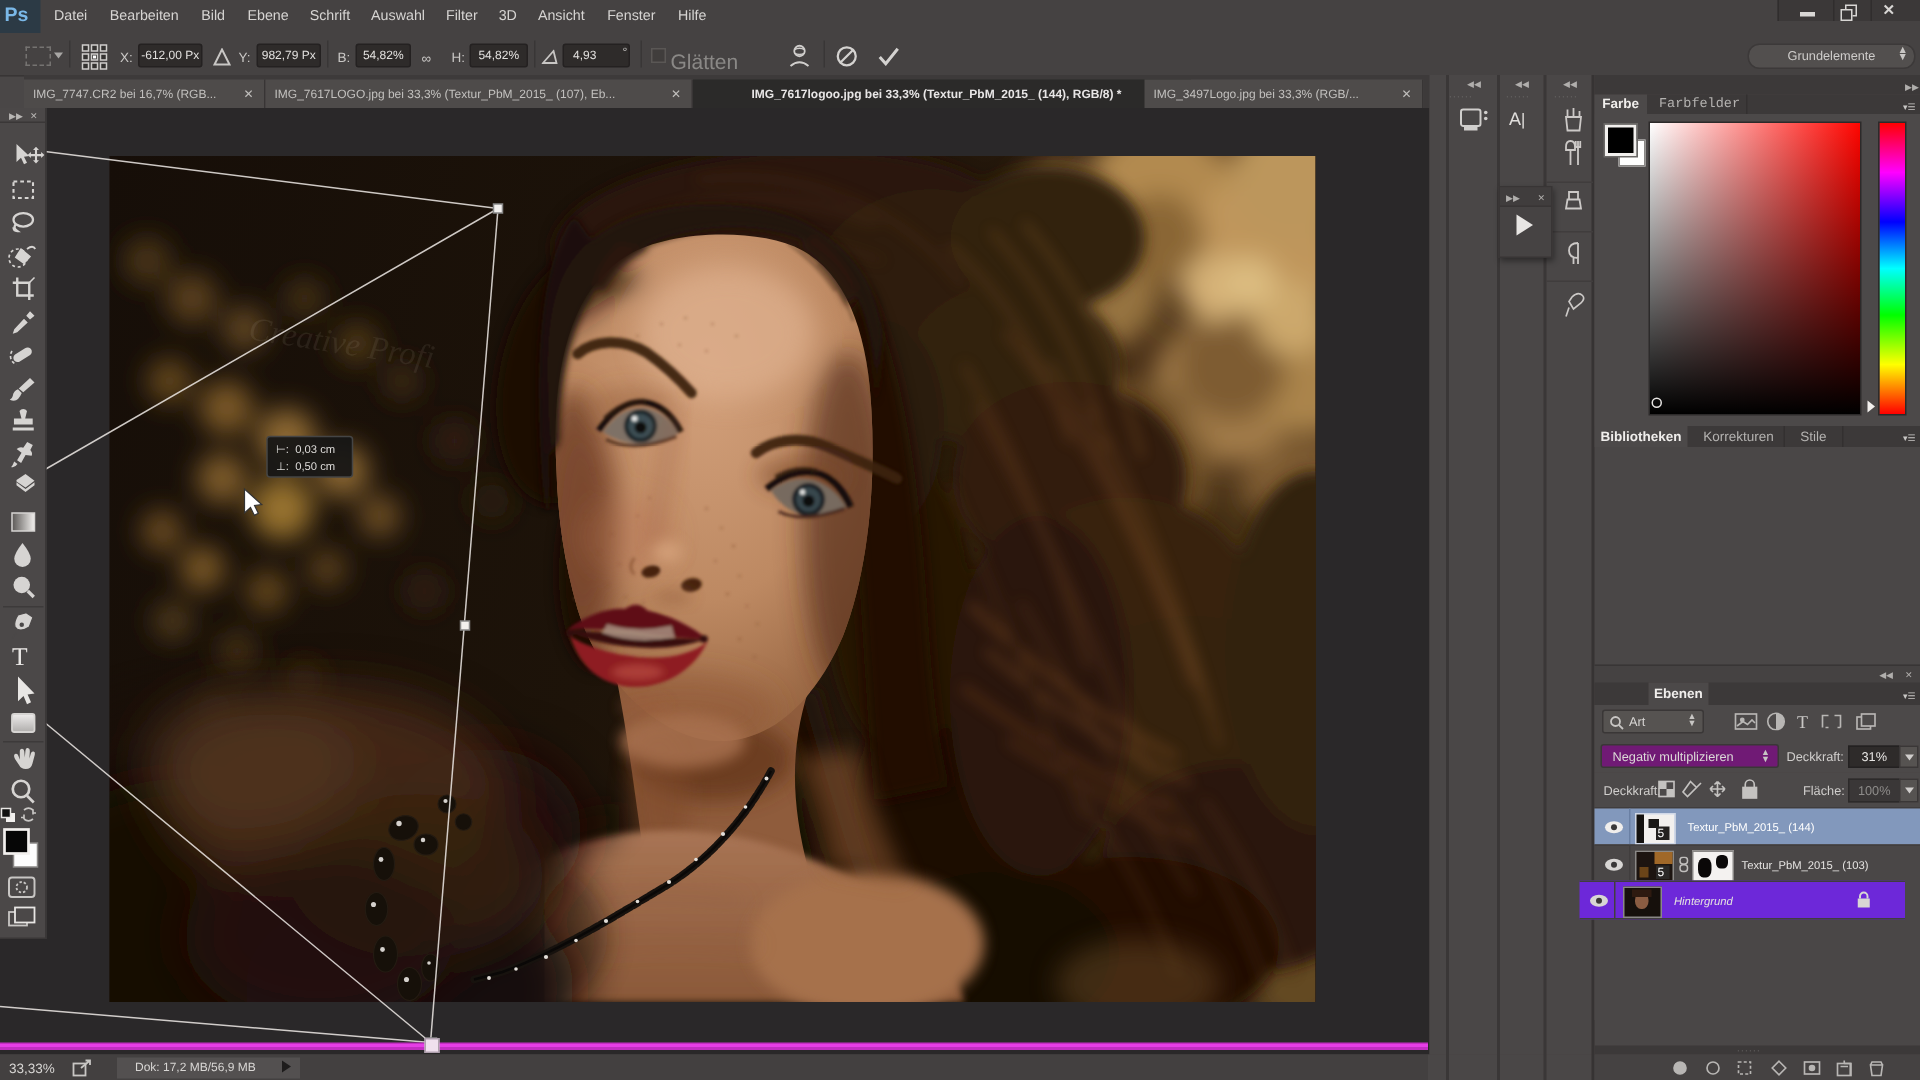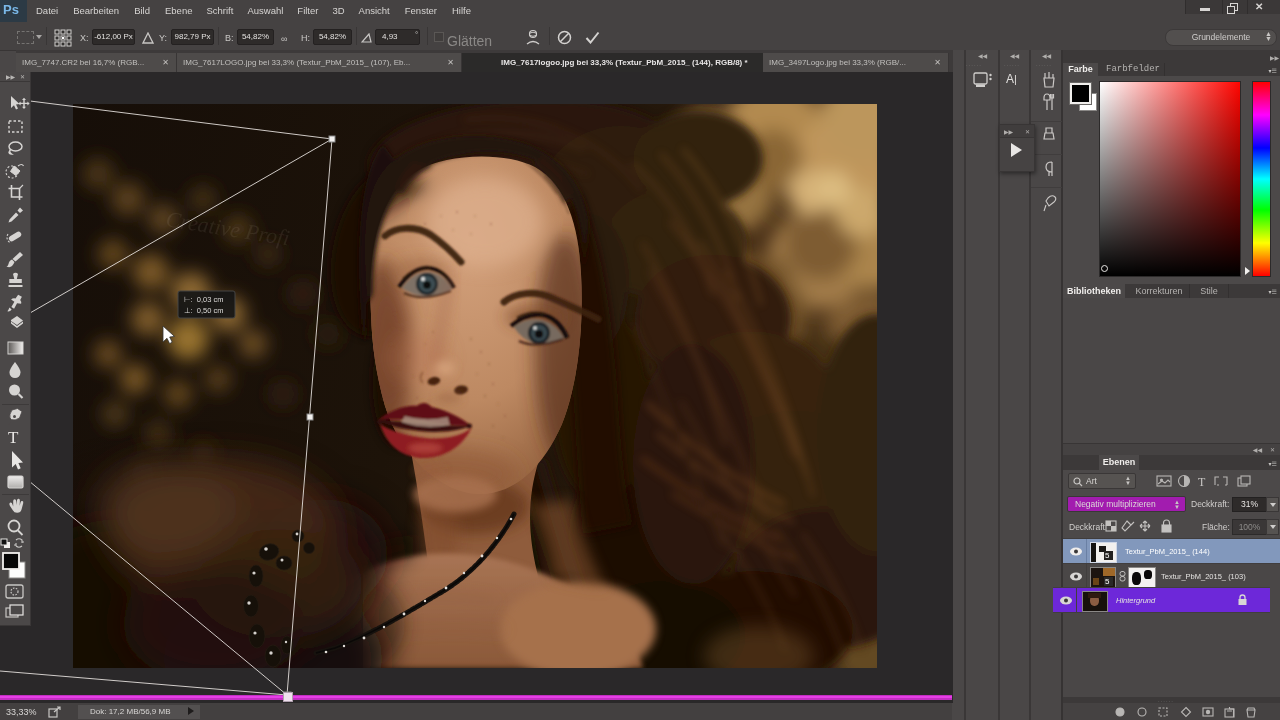--- a/index.html
+++ b/index.html
@@ -661,21 +661,21 @@
         <path d="M2 10 l4 -3 l3 2 l3 -3 l2 2"></path>
       <circle cx="28" cy="7" r="5.5"></circle>
         <path d="M28 1.5 a5.5 5.5 0 0 1 0 11 Z" fill="#b8b6b4" stroke="none"></path>
       <text x="42" y="11.5" fill="#c8c6c4" stroke="none" font-size="12px" font-family="Liberation Serif,serif">T</text>
       <path d="M63 3 l-4 0 l0 8 M67 3 l4 0 l0 8 M63 11 l-2 0 M69 11 l2 0"></path>
       <rect x="82" y="4" width="9" height="8"></rect>
         <rect x="85" y="2" width="9" height="8" fill="#4c4949"></rect>
     </svg>
   </div>
   <div class="abs" style="left:1063px;top:492px;width:217px;height:23px;background:#4c4949;">
-    <div class="abs" style="left:4px;top:4px;width:117px;height:14px;background:#a21caf;border:1px solid #3a3737;border-radius:2px;">
+    <div class="abs" style="left:4px;top:4px;width:117px;height:14px;background:#701a75;border:1px solid #3a3737;border-radius:2px;">
       <span style="position:absolute;left:7px;top:2px;color:#dcdad8;font-size:8.5px;">Negativ multiplizieren</span>
       <span style="position:absolute;right:5px;top:3px;color:#c8c6c4;font-size:6px;line-height:4.5px;">▲<br>▼</span>
     </div>
     <div class="abs" style="left:128px;top:7px;color:#d0cecc;font-size:8.5px;">Deckkraft:</div>
     <div class="abs" style="left:169px;top:5px;width:33px;height:13px;background:#2e2b2a;border:1px solid #232121;color:#e8e6e4;font-size:8.5px;text-align:center;line-height:13px;">31%</div>
     <div class="abs" style="left:203px;top:5px;width:11px;height:13px;background:#565351;border:1px solid #3a3737;">
       <div style="position:absolute;left:2.5px;top:5px;width:0;height:0;border-left:3px solid transparent;border-right:3px solid transparent;border-top:4px solid #d0cecc;"></div>
     </div>
   </div>
   <div class="abs" style="left:1063px;top:515px;width:217px;height:23px;background:#4c4949;border-bottom:1px solid #403d3d;">

